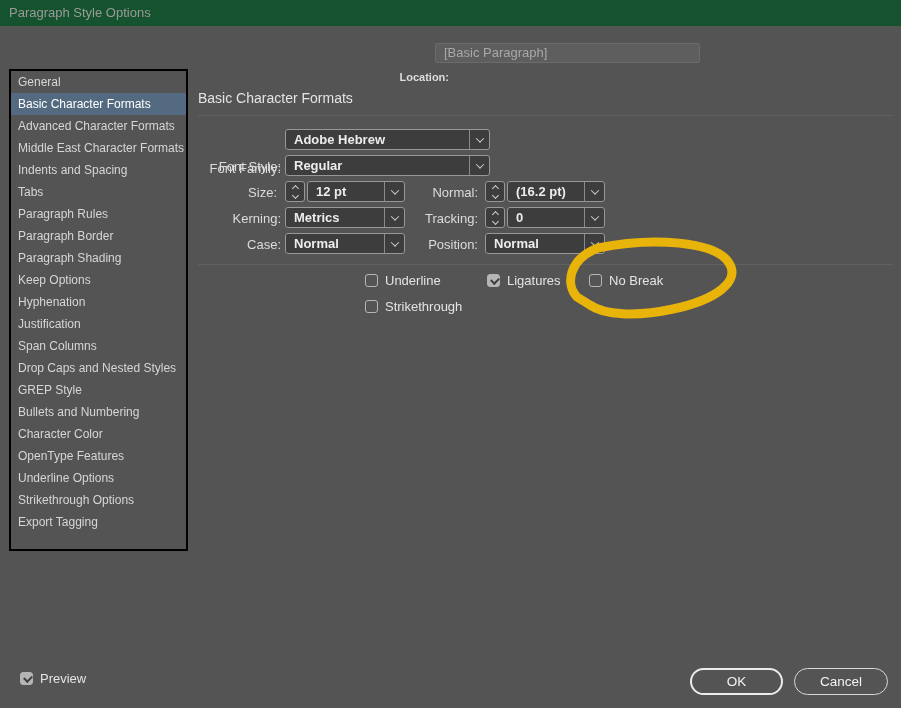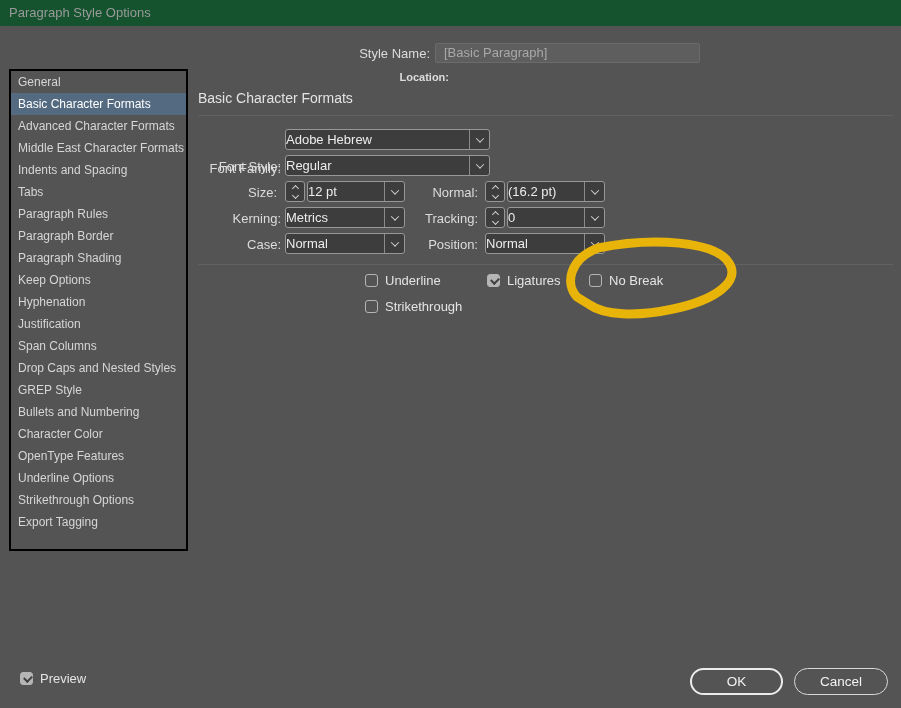--- a/index.html
+++ b/index.html
@@ -28,21 +28,21 @@
   .heading { position:absolute; left:198px; top:90px; font-size:14px;
     color:#e3e3e3; }
   .divider { position:absolute; height:1px; background:#616161; }
 
   .textfield { position:absolute; background:#5e5e5e; border:1px solid #6b6b6b;
     border-radius:2px; color:#a8a8a8; font-size:13px; padding-left:8px; }
 
   .dropdown { position:absolute; background:#3d3d3d; border:1px solid #979797;
     border-radius:3px; color:#ececec; font-size:13px; display:flex;
     align-items:center; }
-  .dropdown .val { flex:1; padding-left:0; white-space:nowrap; overflow:hidden; }
+  .dropdown .val { flex:1; padding-left:8px; white-space:nowrap; overflow:hidden;font-weight:bold; }
   .dd-chev { width:20px; align-self:stretch; border-left:1px solid #8a8a8a;
     display:flex; align-items:center; justify-content:center; }
   .chev-glyph { width:6px; height:6px; border-right:1.5px solid #cfcfcf;
     border-bottom:1.5px solid #cfcfcf; transform:rotate(45deg) translate(-1px,-1px); }
 
   .spinner { position:absolute; width:20px; background:#3d3d3d;
     border:1px solid #979797; border-radius:3px; display:flex;
     flex-direction:column; align-items:center; justify-content:center; gap:2px; }
   .sp-up { width:5px; height:5px; border-left:1.5px solid #cfcfcf;
     border-top:1.5px solid #cfcfcf; transform:rotate(45deg); }
@@ -95,21 +95,20 @@
     <div class="side-item">Drop Caps and Nested Styles</div>
     <div class="side-item">GREP Style</div>
     <div class="side-item">Bullets and Numbering</div>
     <div class="side-item">Character Color</div>
     <div class="side-item">OpenType Features</div>
     <div class="side-item">Underline Options</div>
     <div class="side-item">Strikethrough Options</div>
     <div class="side-item">Export Tagging</div>
   </div>
 
-  <span class="lbl" style="left:0; width:430px; top:20px;">Style Name:</span>
   <div class="textfield" style="left:435px; top:17px; width:265px; height:20px; line-height:18px;">[Basic Paragraph]</div>
   <span class="lbl" style="left:0; width:449px; top:45px; font-size:11px; font-weight:bold;">Location:</span>
 
   <div class="heading" style="top:64px;">Basic Character Formats</div>
   <div class="divider" style="left:198px; top:89px; width:695px;"></div>
 
   <span class="lbl" style="left:0; width:281px; top:107px;margin-top:28px;">Font Family:</span>
   <div class="dropdown" style="left:285px; top:103px; width:205px; height:21px;">
     <span class="val">Adobe Hebrew</span>
     <span class="dd-chev">

